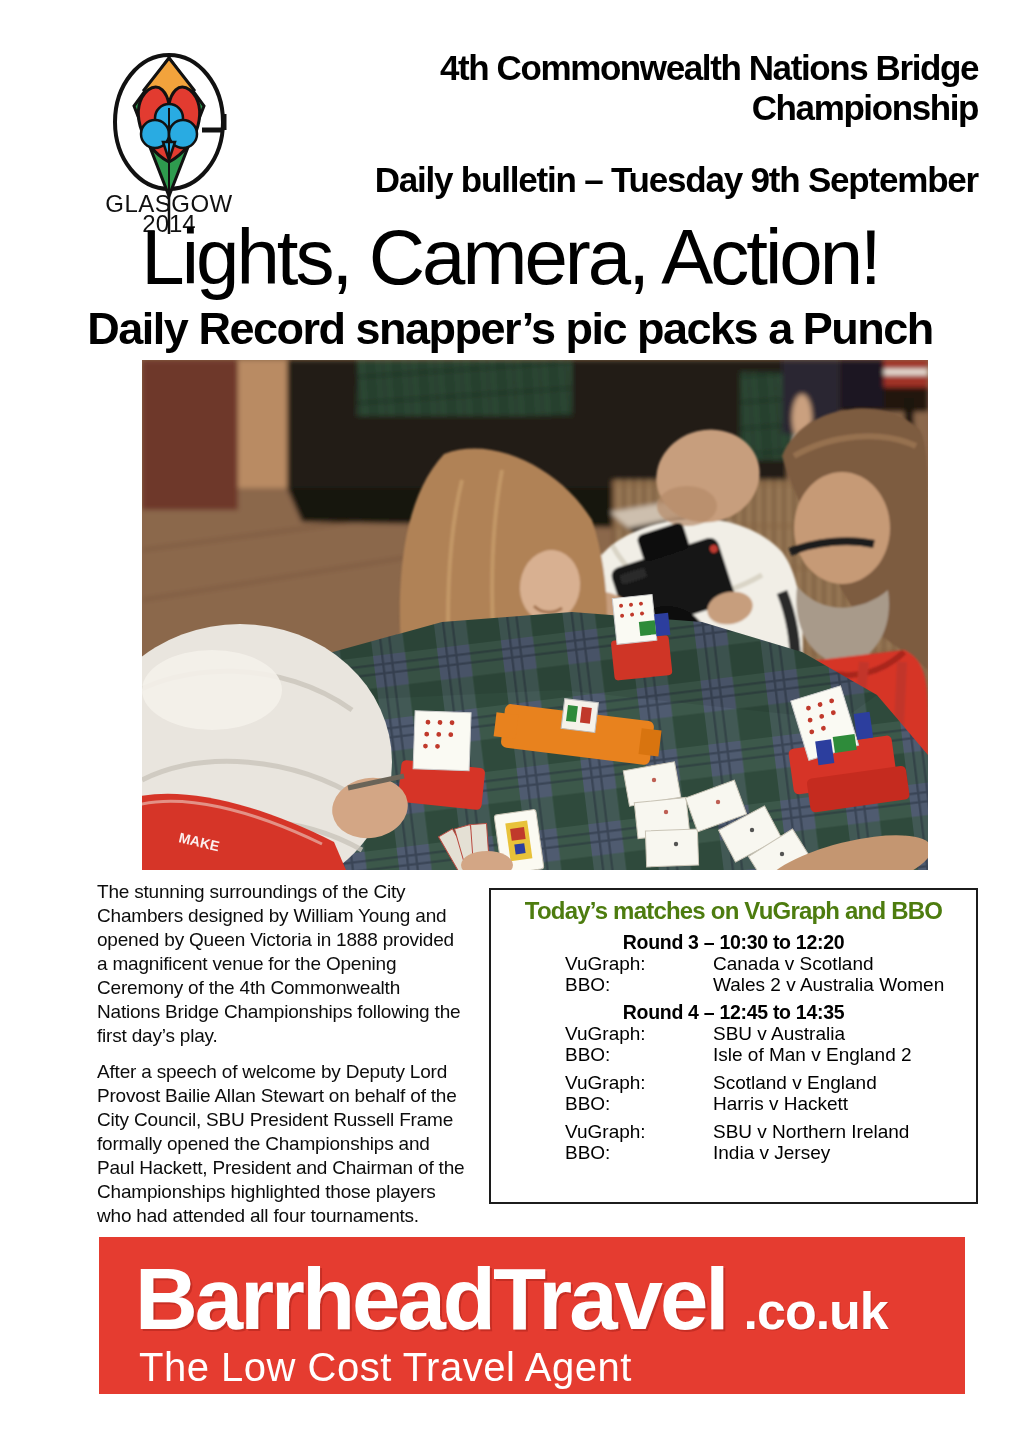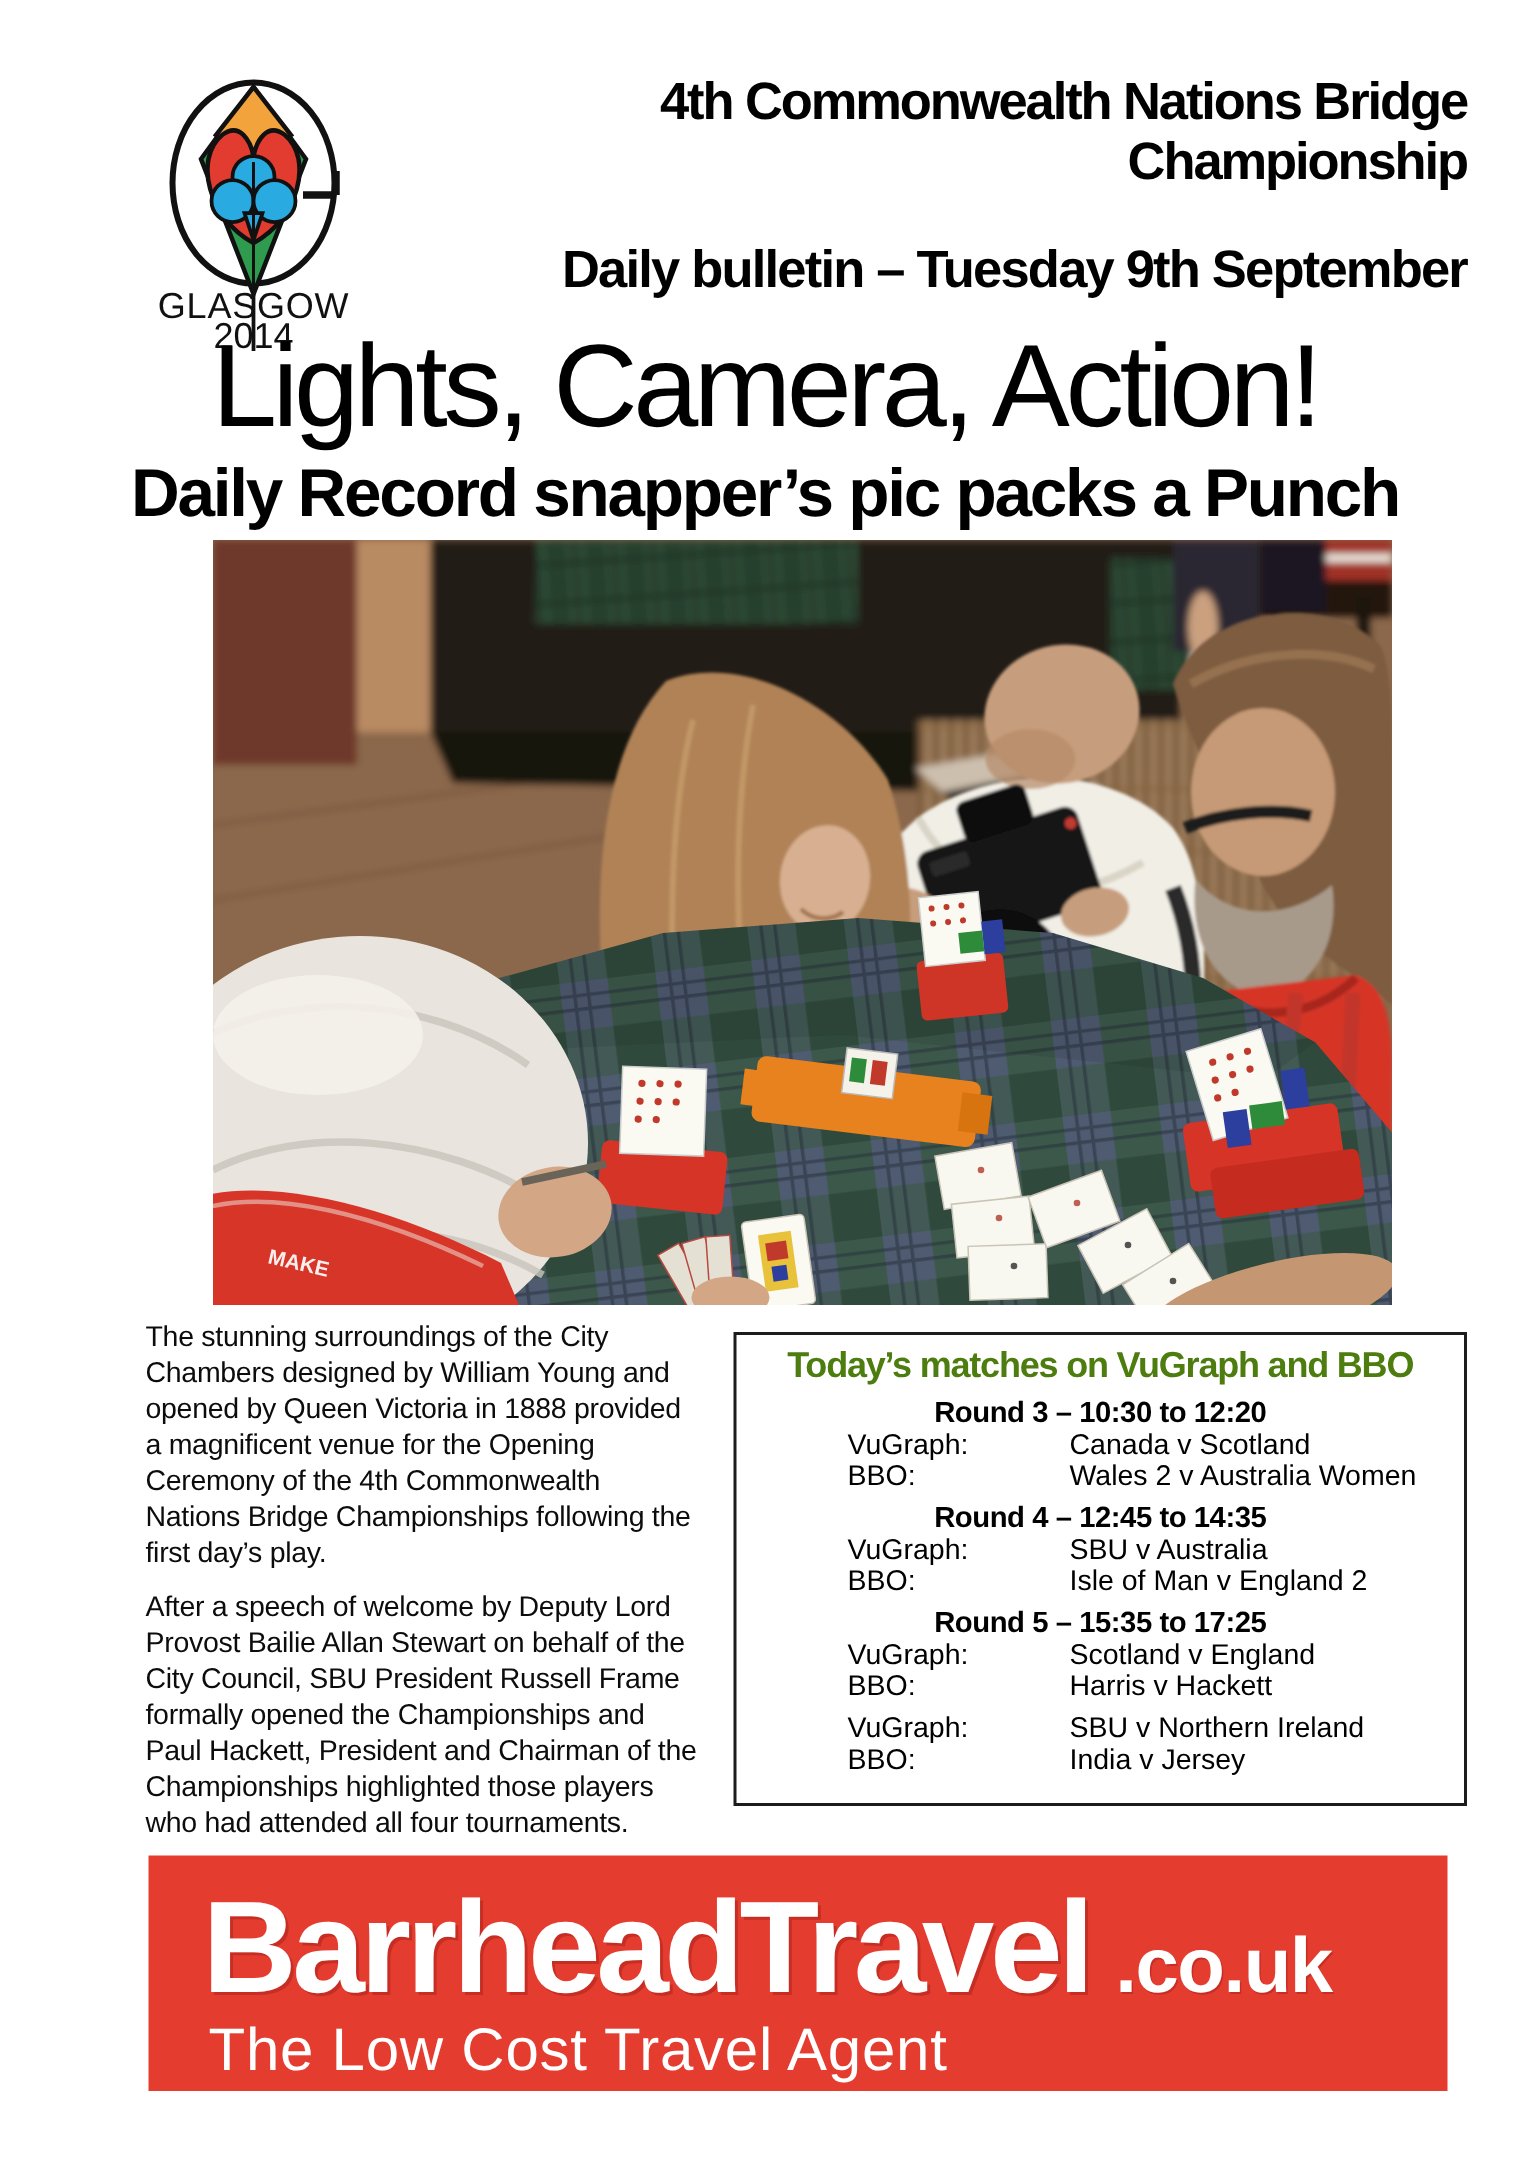--- a/index.html
+++ b/index.html
@@ -355,21 +355,20 @@
         <span class="lbl">VuGraph:</span>
         <span class="val">SBU v Australia</span>
       </div>
       <div class="mrow">
         <span class="lbl">BBO:</span>
         <span class="val">Isle of Man v England 2</span>
       </div>
     </div>
 
     <div class="round">
-      <div class="round-header">Round 5 – 15:35 to 17:25</div>
       <div class="mrow">
         <span class="lbl">VuGraph:</span>
         <span class="val">Scotland v England</span>
       </div>
       <div class="mrow">
         <span class="lbl">BBO:</span>
         <span class="val">Harris v Hackett</span>
       </div>
     </div>
 

